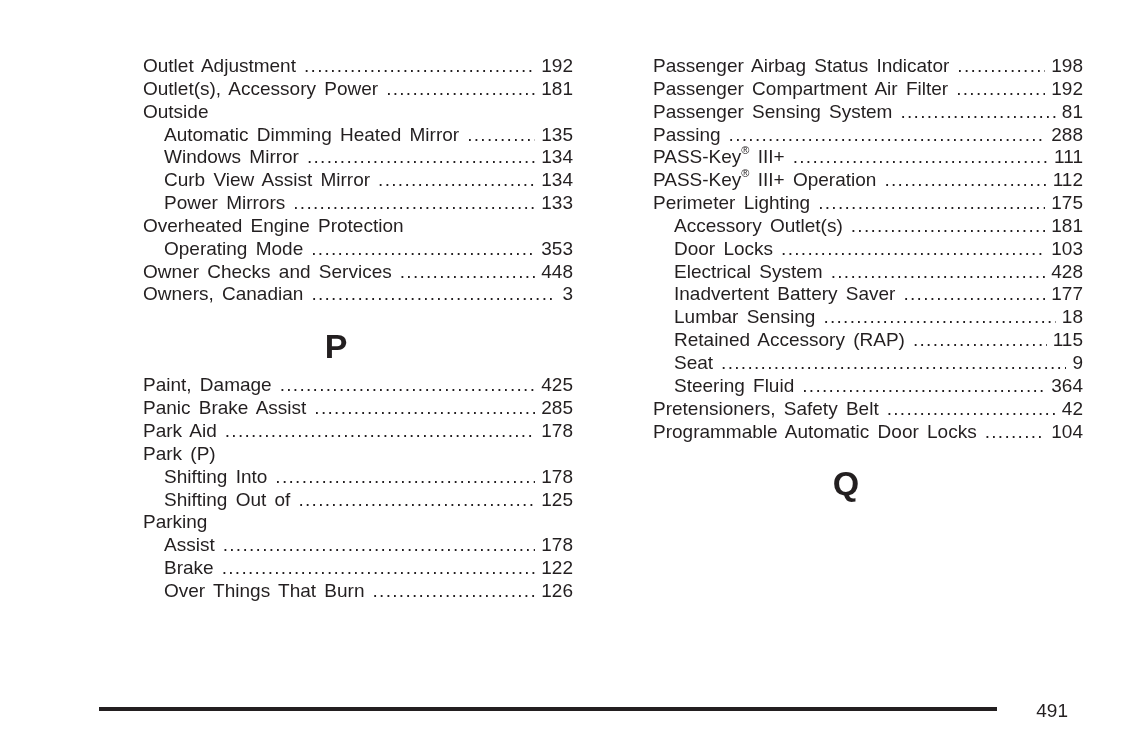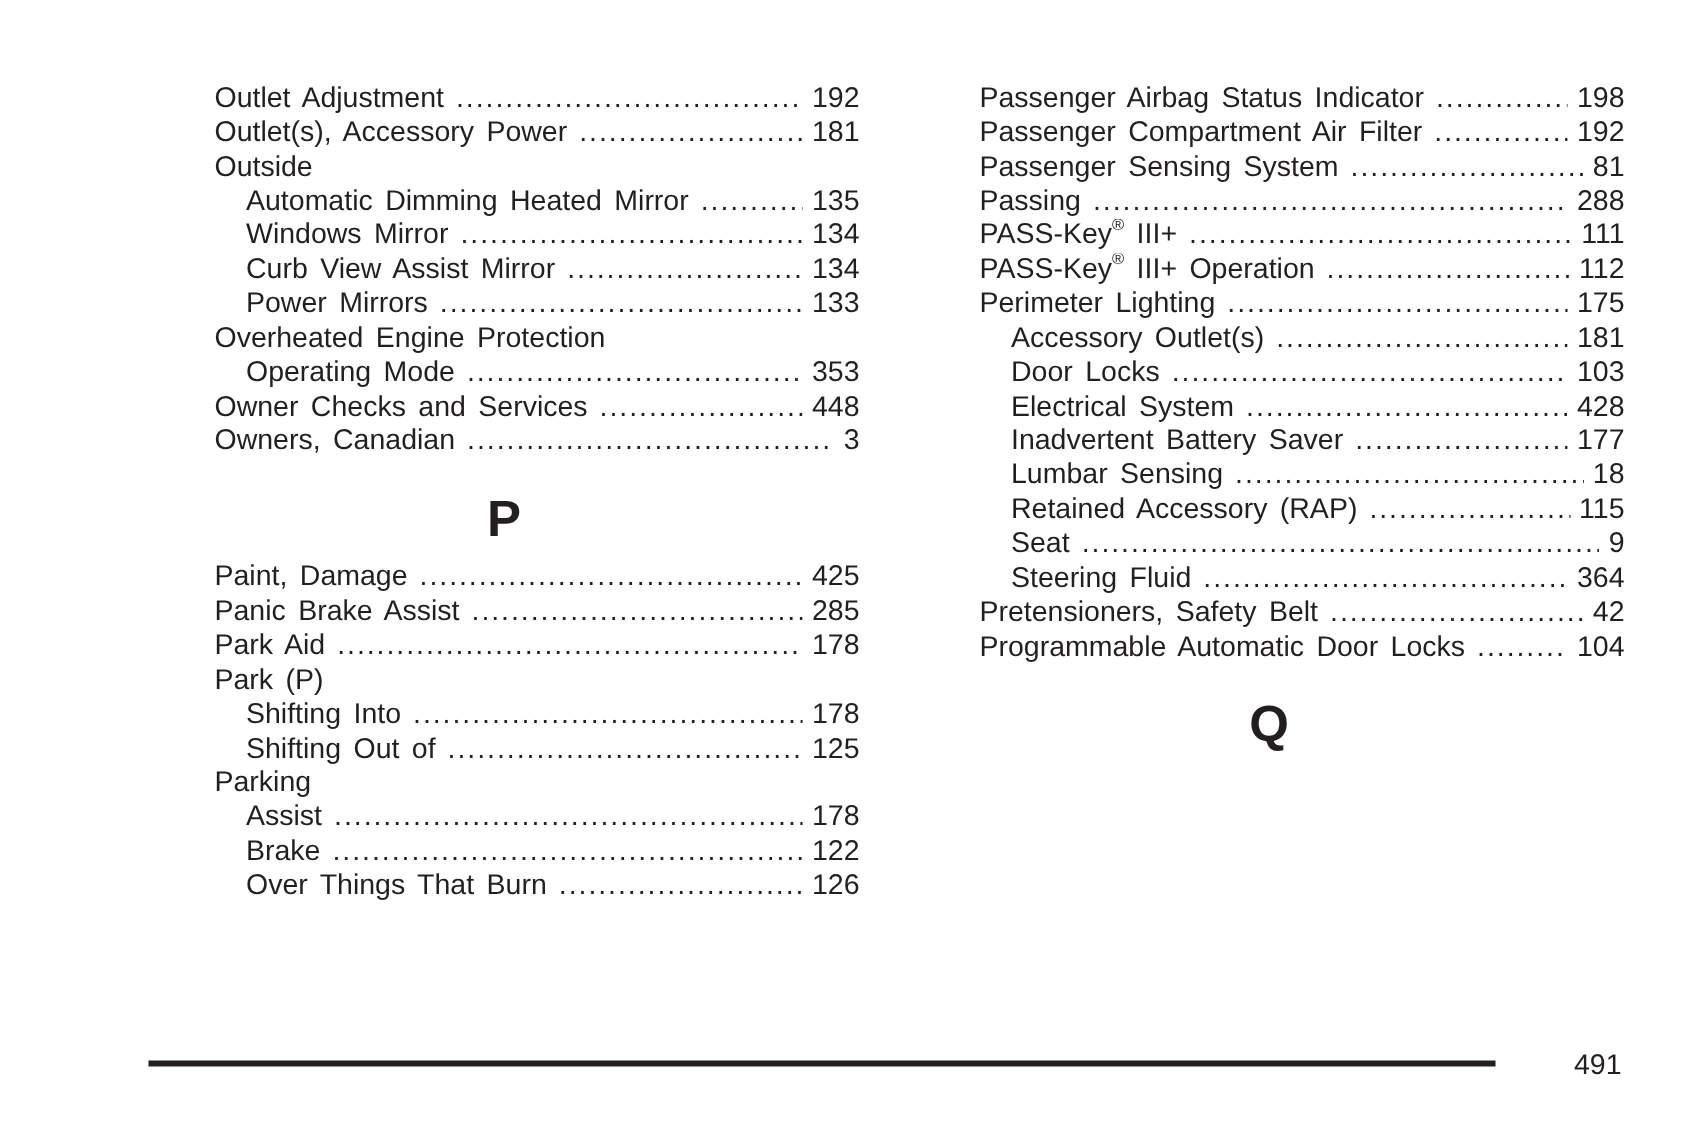--- a/index.html
+++ b/index.html
@@ -27,21 +27,21 @@
   .letter {
     text-align: center; font-weight: bold; font-size: 34px;
     height: 48px; line-height: 48px; margin-top: 16px; margin-bottom: 4px;
   }
   sup { font-size: 11px; line-height: 0; position: relative; top: -2px; }
   .footer-rule {
     position: absolute; left: 99px; top: 707px; width: 898px; height: 4px;
     background: #231f20;
   }
   .page-number {
-    position: absolute; right: 44px; top: 700px; font-size: 19px;
+    position: absolute; right: 57px; top: 700px; font-size: 19px;
   }
 </style>
 </head>
 <body>
 
 <div class="col col-left">
     <div class="entry">
       <span class="label"><span>Outlet Adjustment</span></span>
       <span class="dots"></span>
       <span class="page">192</span>

